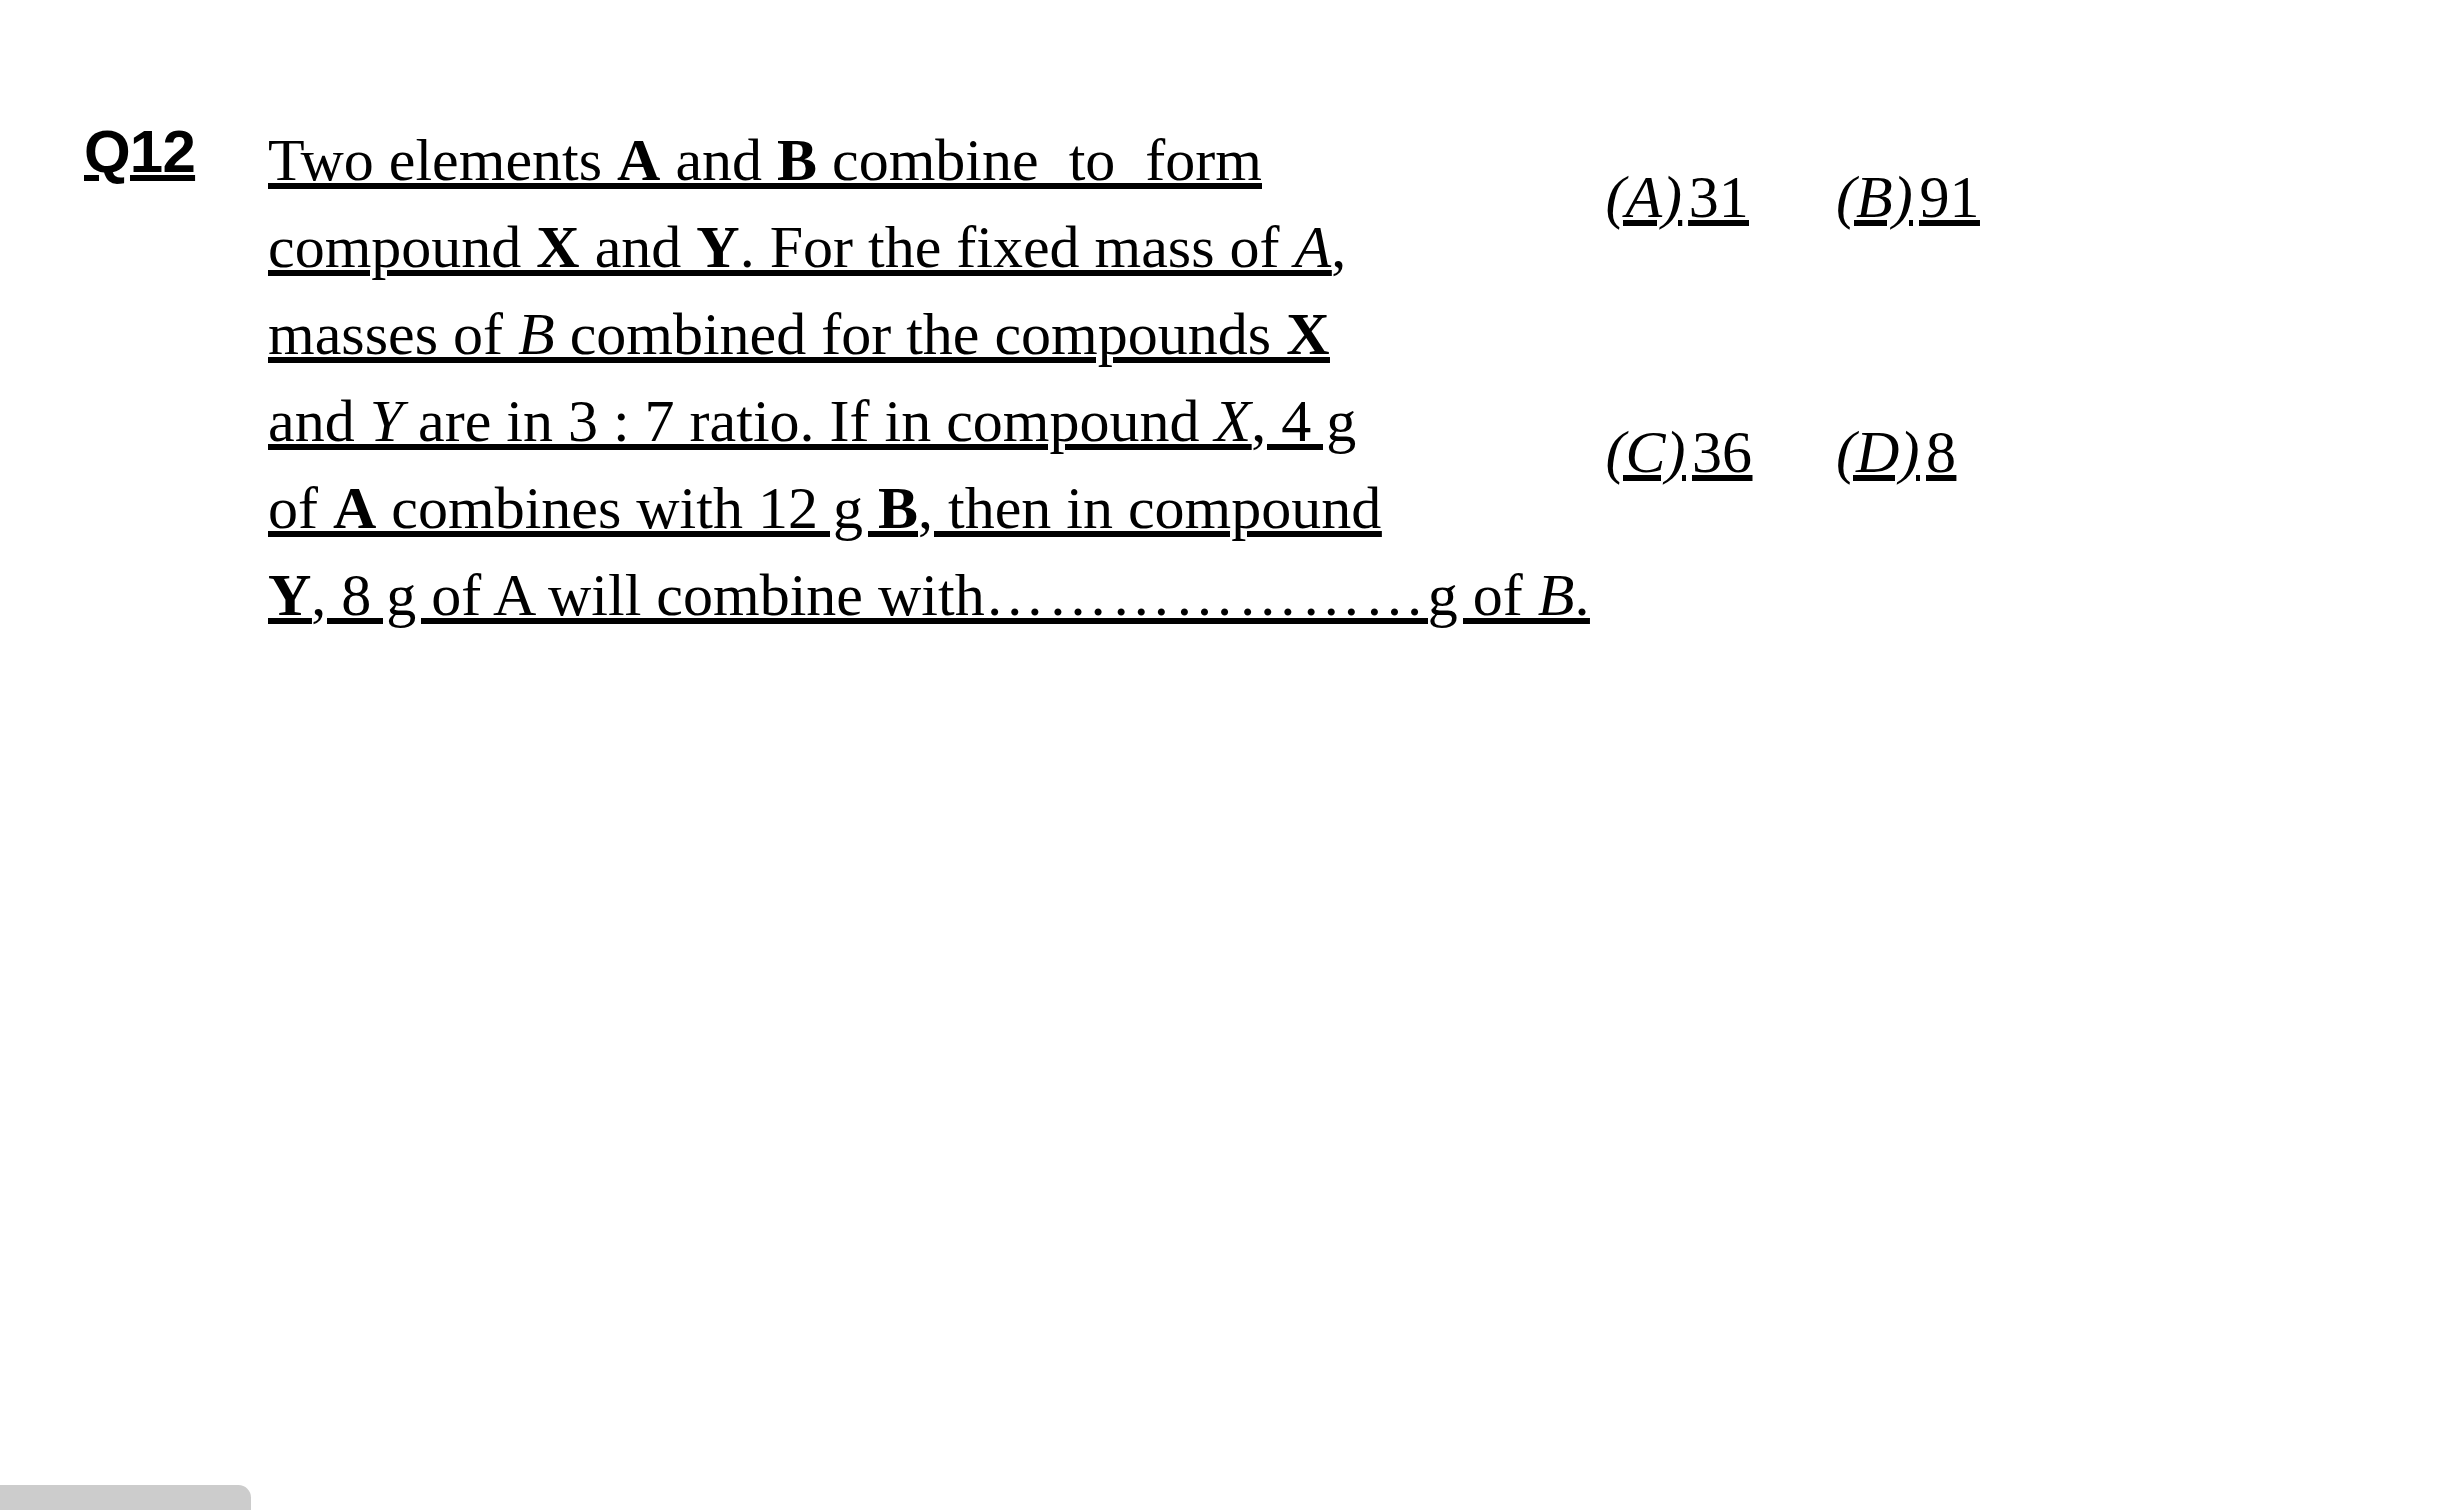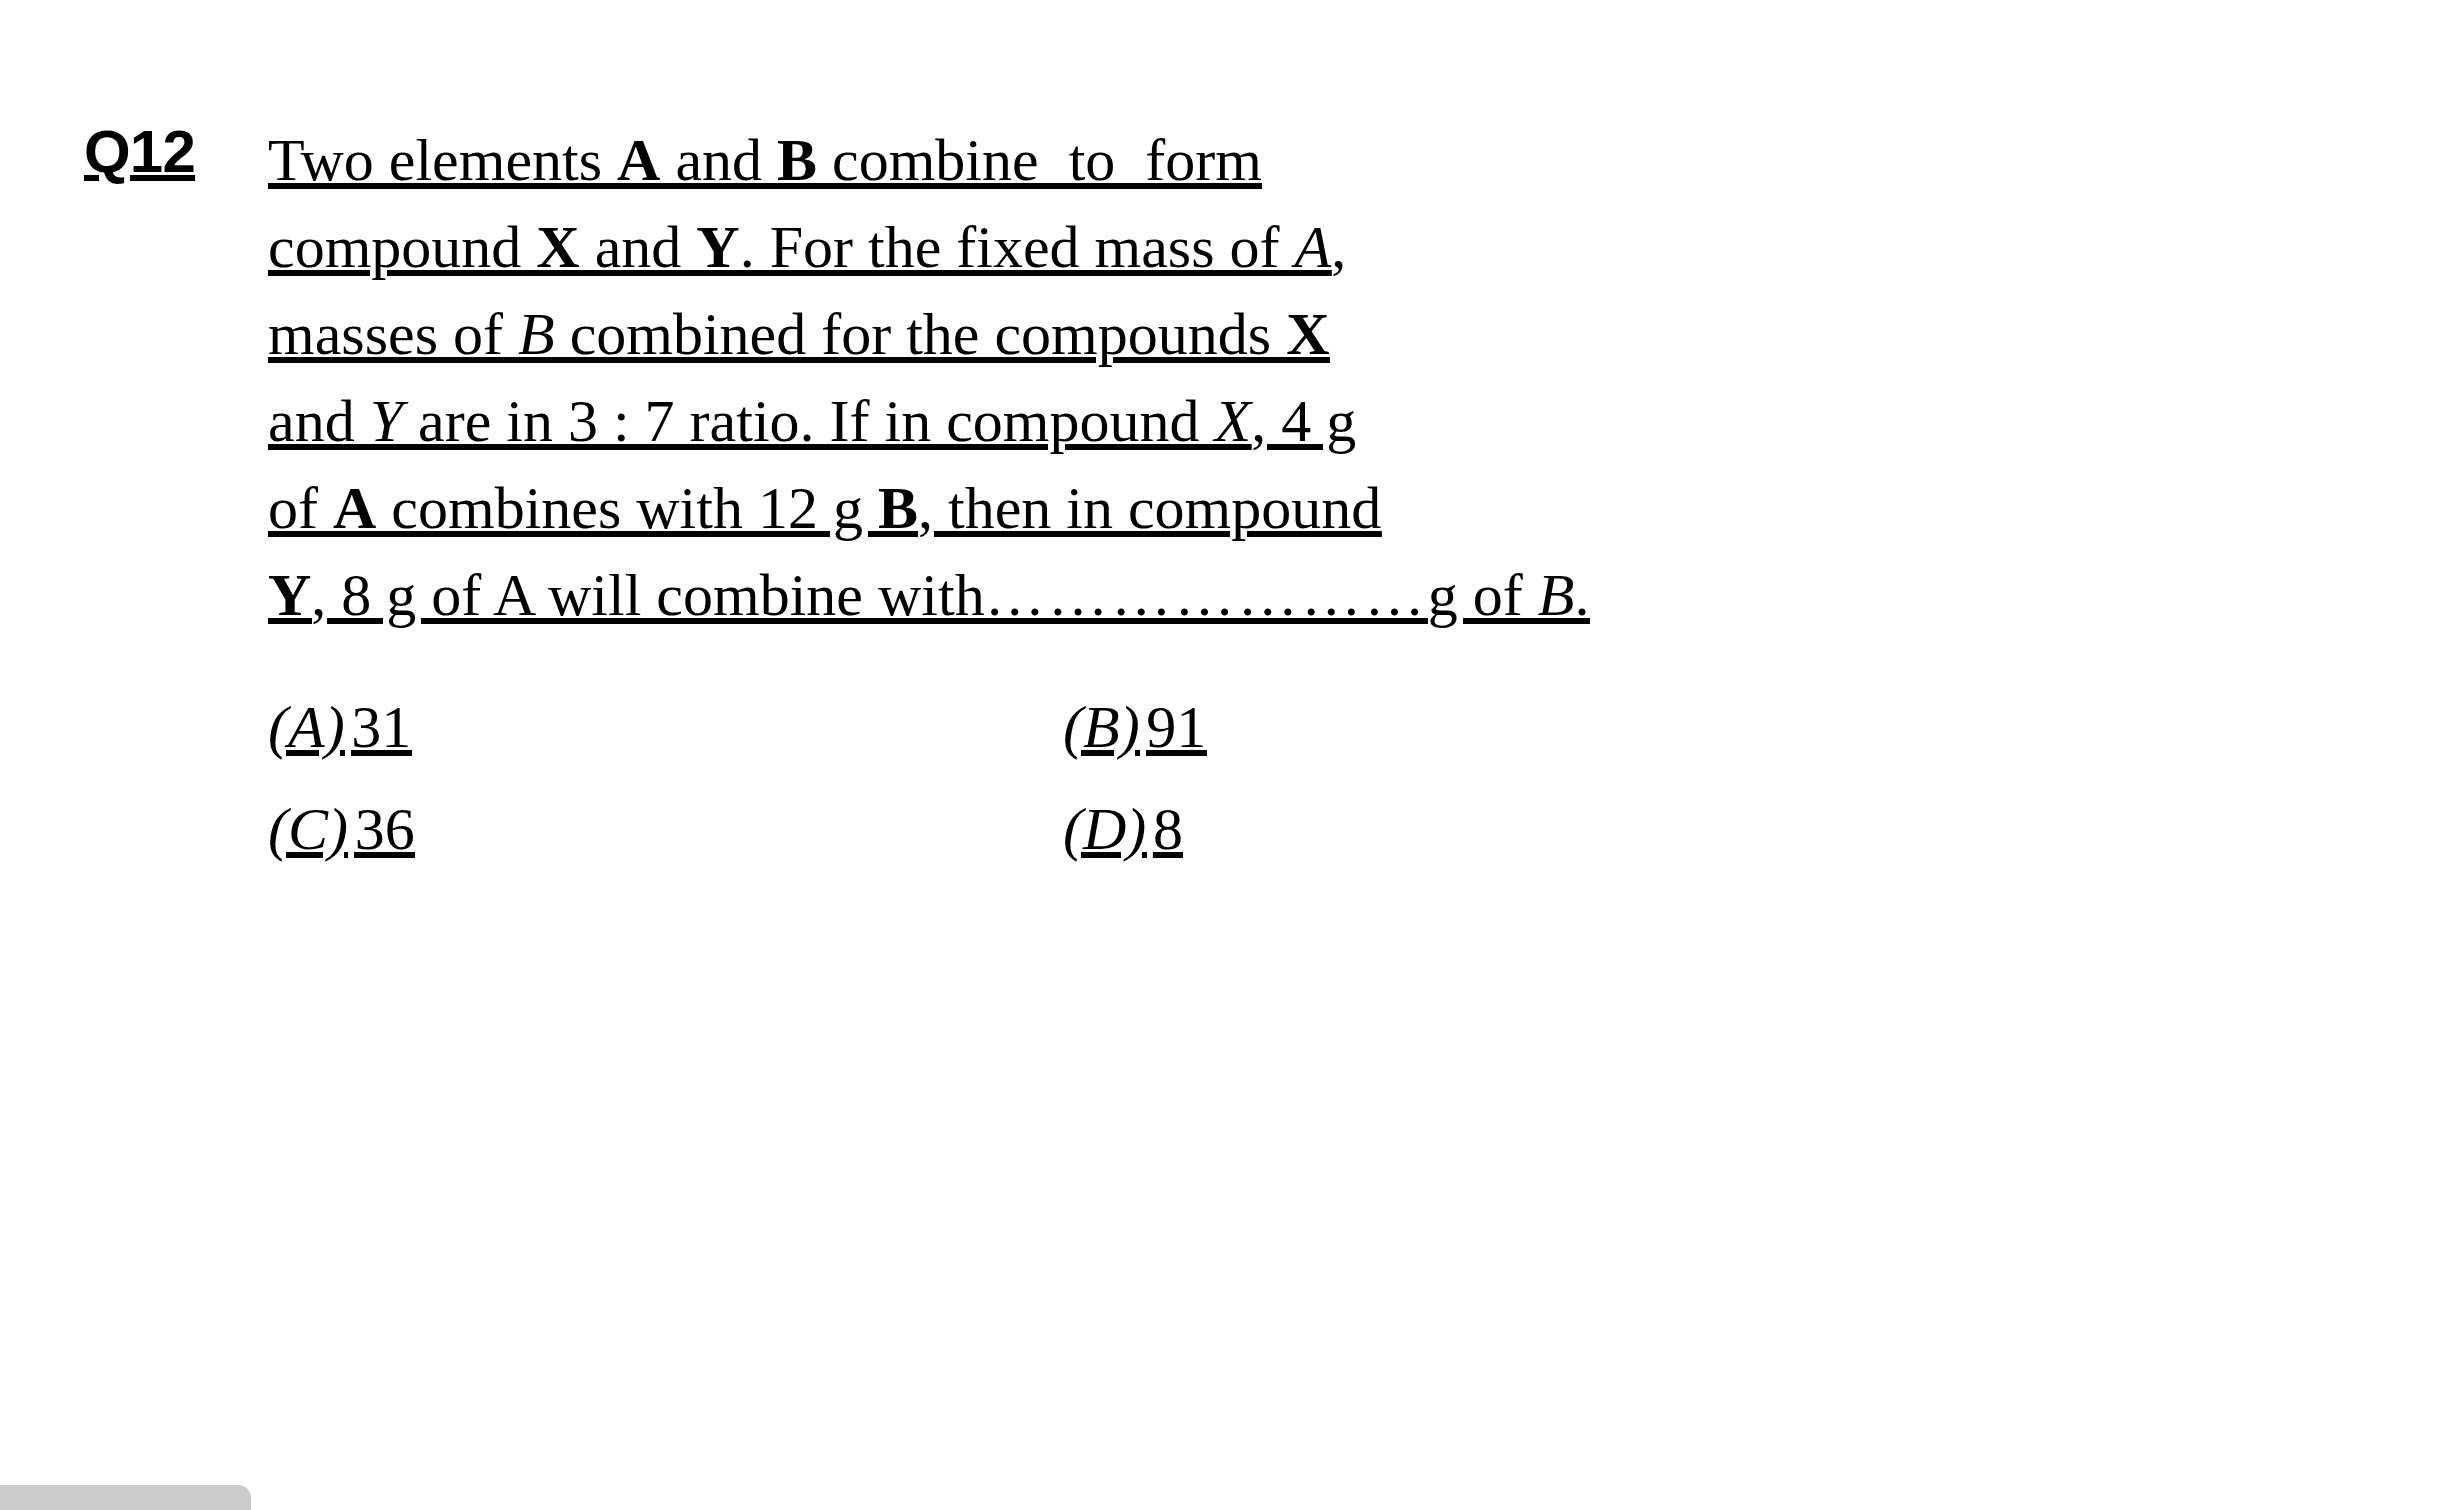--- a/index.html
+++ b/index.html
@@ -42,22 +42,22 @@
       font-family: 'Arial', sans-serif;
       color: #000000;
       min-width: 184px;
       padding-top: 0px;
       letter-spacing: -0.8px;
     }
 
     .question-content {
       flex: 1;
       display: flex;
-      flex-direction: column;
-      gap: 8px;
+      flex-direction: row;
+      gap: 16px;
     }
 
     .question-text {
       font-size: 60px;
       line-height: 1.45;
       color: #000000;
       font-family: 'Times New Roman', Times, serif;
       text-align: justify;
     }
 

